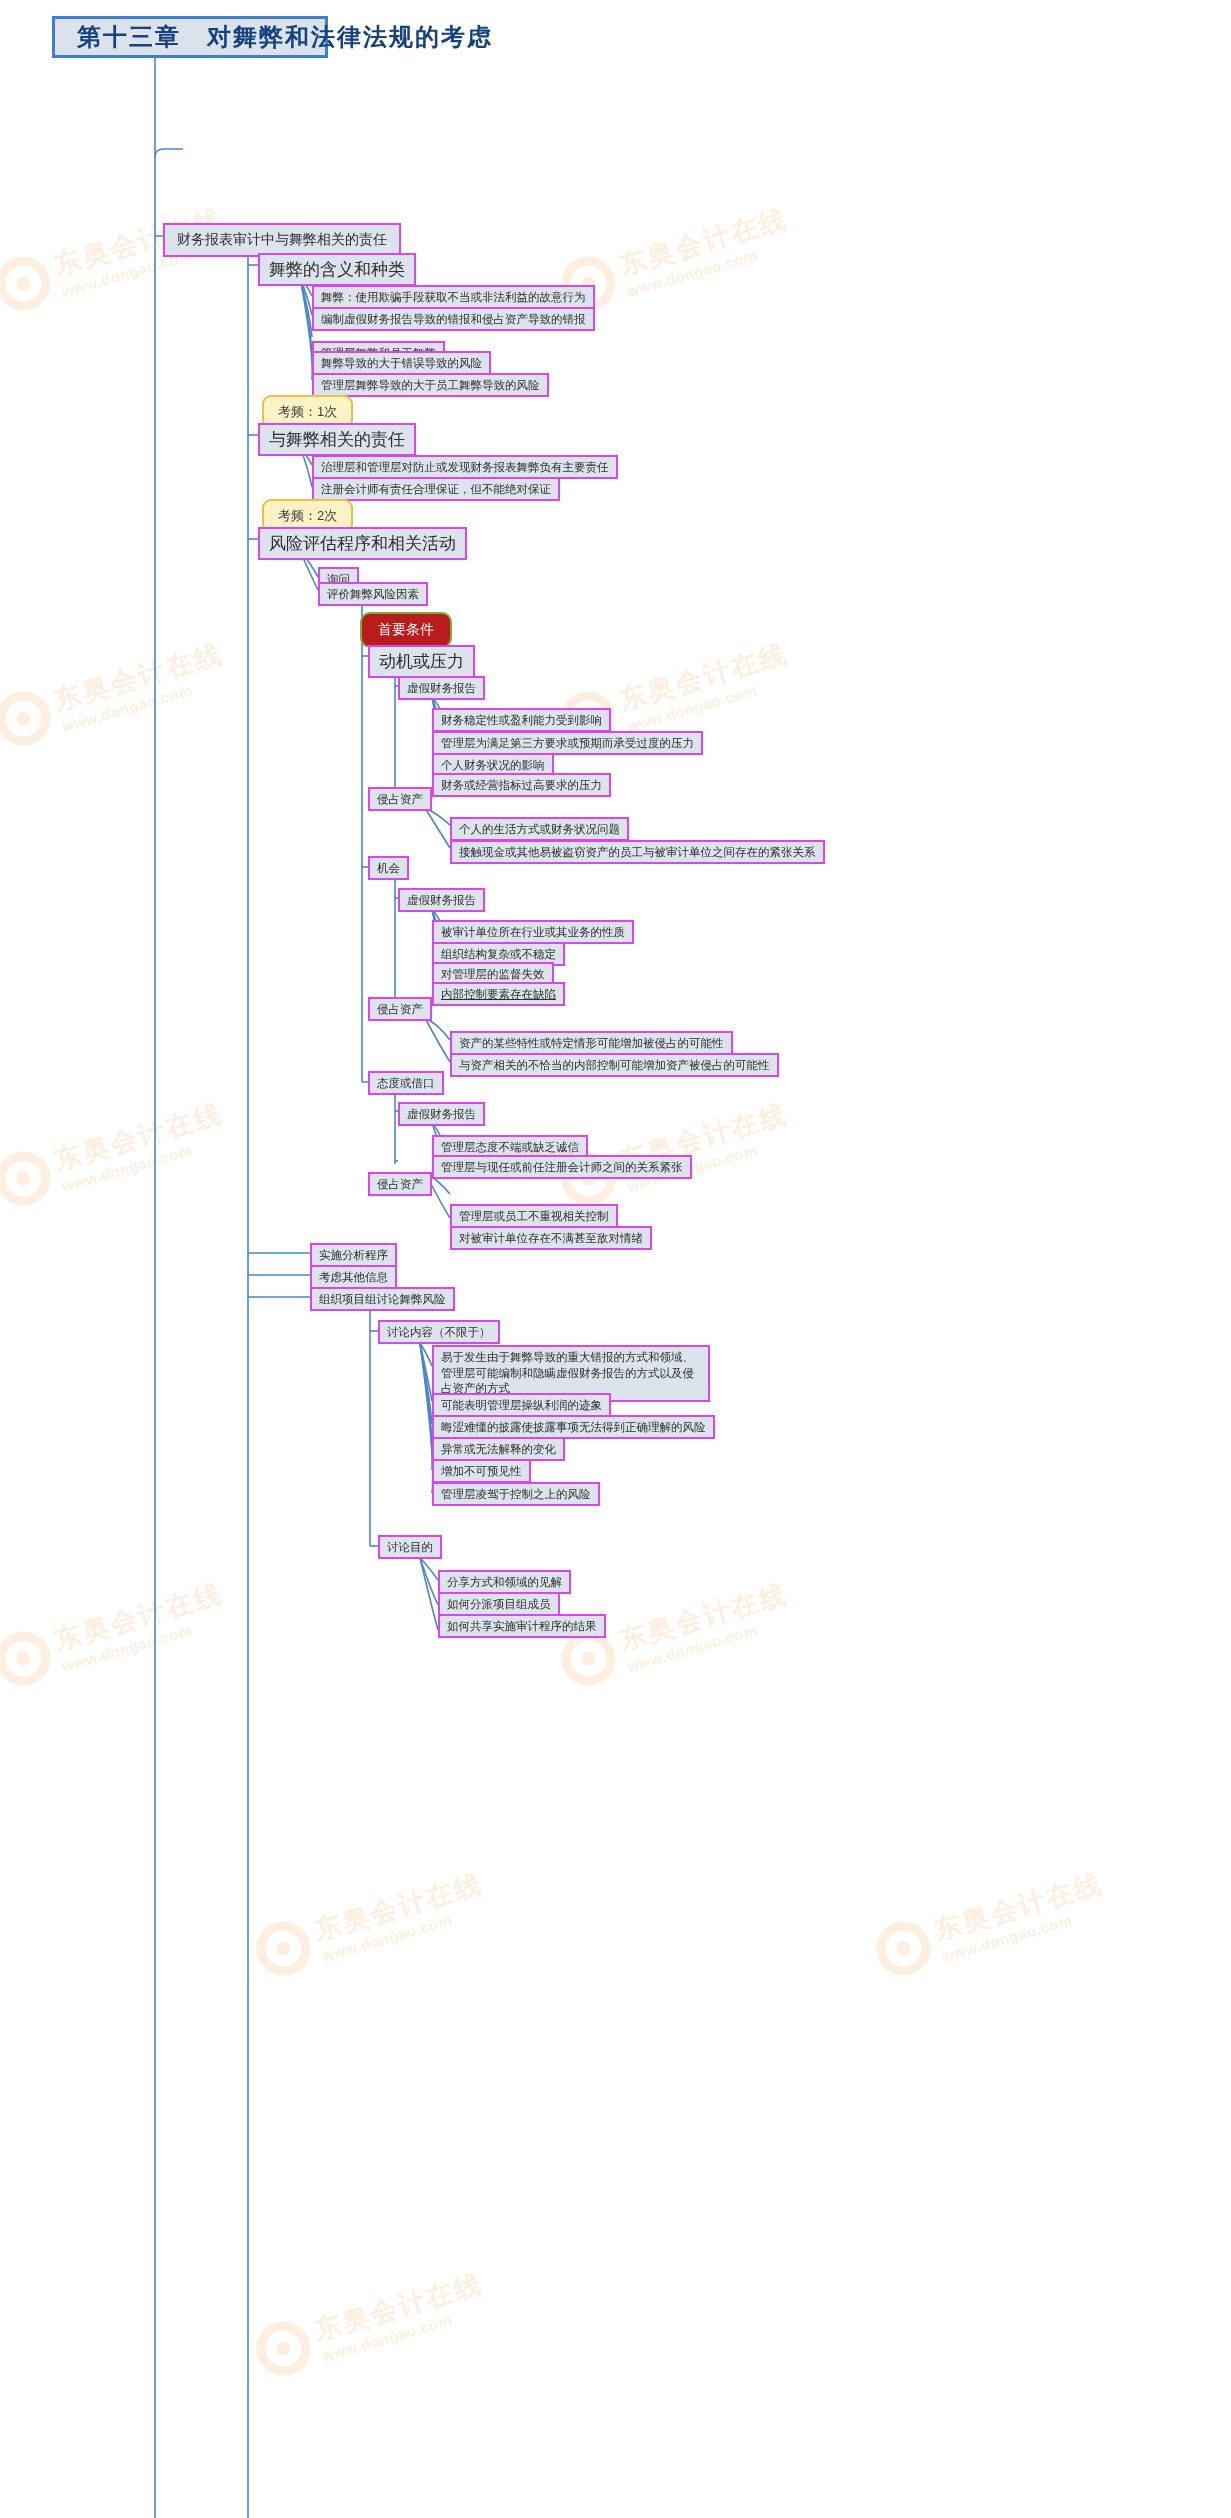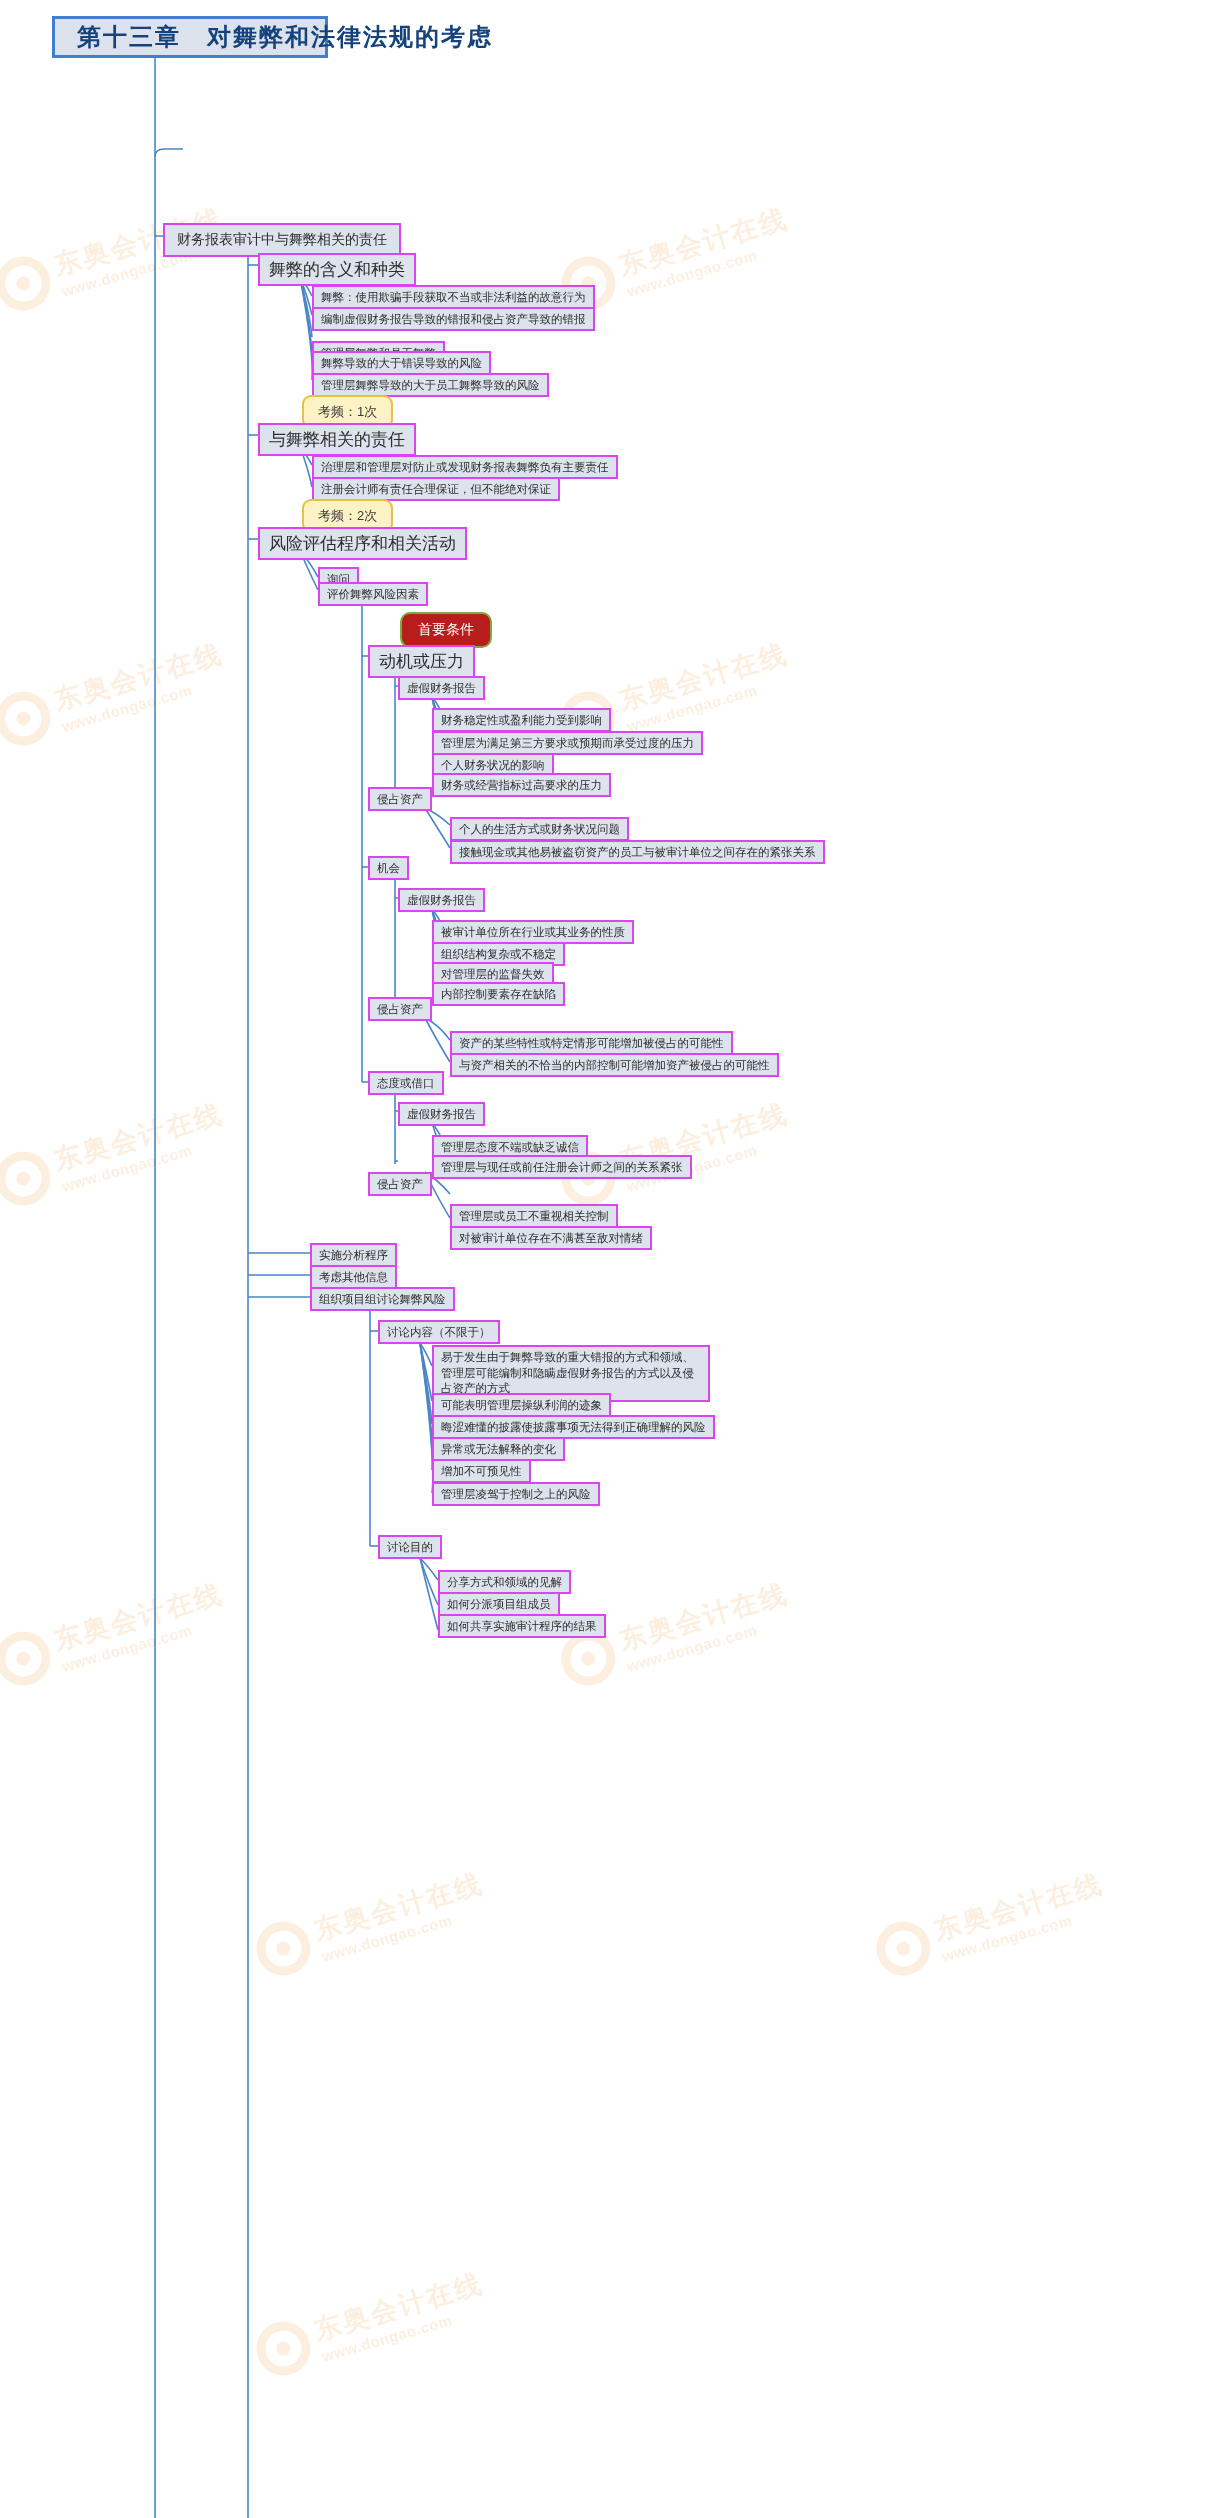--- a/index.html
+++ b/index.html
@@ -82,21 +82,20 @@
 
   .callout {
     position:absolute;
     background: #fdf2c4;
     border: 2px solid #e3c14a;
     border-radius: 9px;
     font-size: 13px;
     color: #3a3a3a;
     padding: 6px 14px;
     white-space: nowrap;
-    margin-left: 40px;
   }
   .callout::after {
     content:""; position:absolute; left: 26px; bottom:-9px;
     width:0;height:0;border-left:8px solid transparent;border-right:8px solid transparent;
     border-top:9px solid #fdf2c4;
   }
   .callout::before {
     content:""; position:absolute; left: 25px; bottom:-12px;
     width:0;height:0;border-left:9px solid transparent;border-right:9px solid transparent;
     border-top:11px solid #e3c14a;
@@ -286,21 +285,21 @@
 <div class="node leaf" style="left:432px; top:773px;">财务或经营指标过高要求的压力</div>
 <div class="node leaf" style="left:368px; top:787px;">侵占资产</div>
 <div class="node leaf" style="left:450px; top:817px;">个人的生活方式或财务状况问题</div>
 <div class="node leaf" style="left:450px; top:840px;">接触现金或其他易被盗窃资产的员工与被审计单位之间存在的紧张关系</div>
 
 <div class="node leaf" style="left:368px; top:856px;">机会</div>
 <div class="node leaf" style="left:398px; top:888px;">虚假财务报告</div>
 <div class="node leaf" style="left:432px; top:920px;">被审计单位所在行业或其业务的性质</div>
 <div class="node leaf" style="left:432px; top:942px;">组织结构复杂或不稳定</div>
 <div class="node leaf" style="left:432px; top:962px;">对管理层的监督失效</div>
-<div class="node leaf" style="left:432px; top:982px;">内部控制要素存在缺陷</div>
+<div class="node leaf" style="left:432px; top:982px;text-decoration:underline;">内部控制要素存在缺陷</div>
 <div class="node leaf" style="left:368px; top:997px;">侵占资产</div>
 <div class="node leaf" style="left:450px; top:1031px;">资产的某些特性或特定情形可能增加被侵占的可能性</div>
 <div class="node leaf" style="left:450px; top:1053px;">与资产相关的不恰当的内部控制可能增加资产被侵占的可能性</div>
 
 <div class="node leaf" style="left:368px; top:1071px;">态度或借口</div>
 <div class="node leaf" style="left:398px; top:1102px;">虚假财务报告</div>
 <div class="node leaf" style="left:432px; top:1135px;">管理层态度不端或缺乏诚信</div>
 <div class="node leaf" style="left:432px; top:1155px;">管理层与现任或前任注册会计师之间的关系紧张</div>
 <div class="node leaf" style="left:368px; top:1172px;">侵占资产</div>
 <div class="node leaf" style="left:450px; top:1204px;">管理层或员工不重视相关控制</div>

